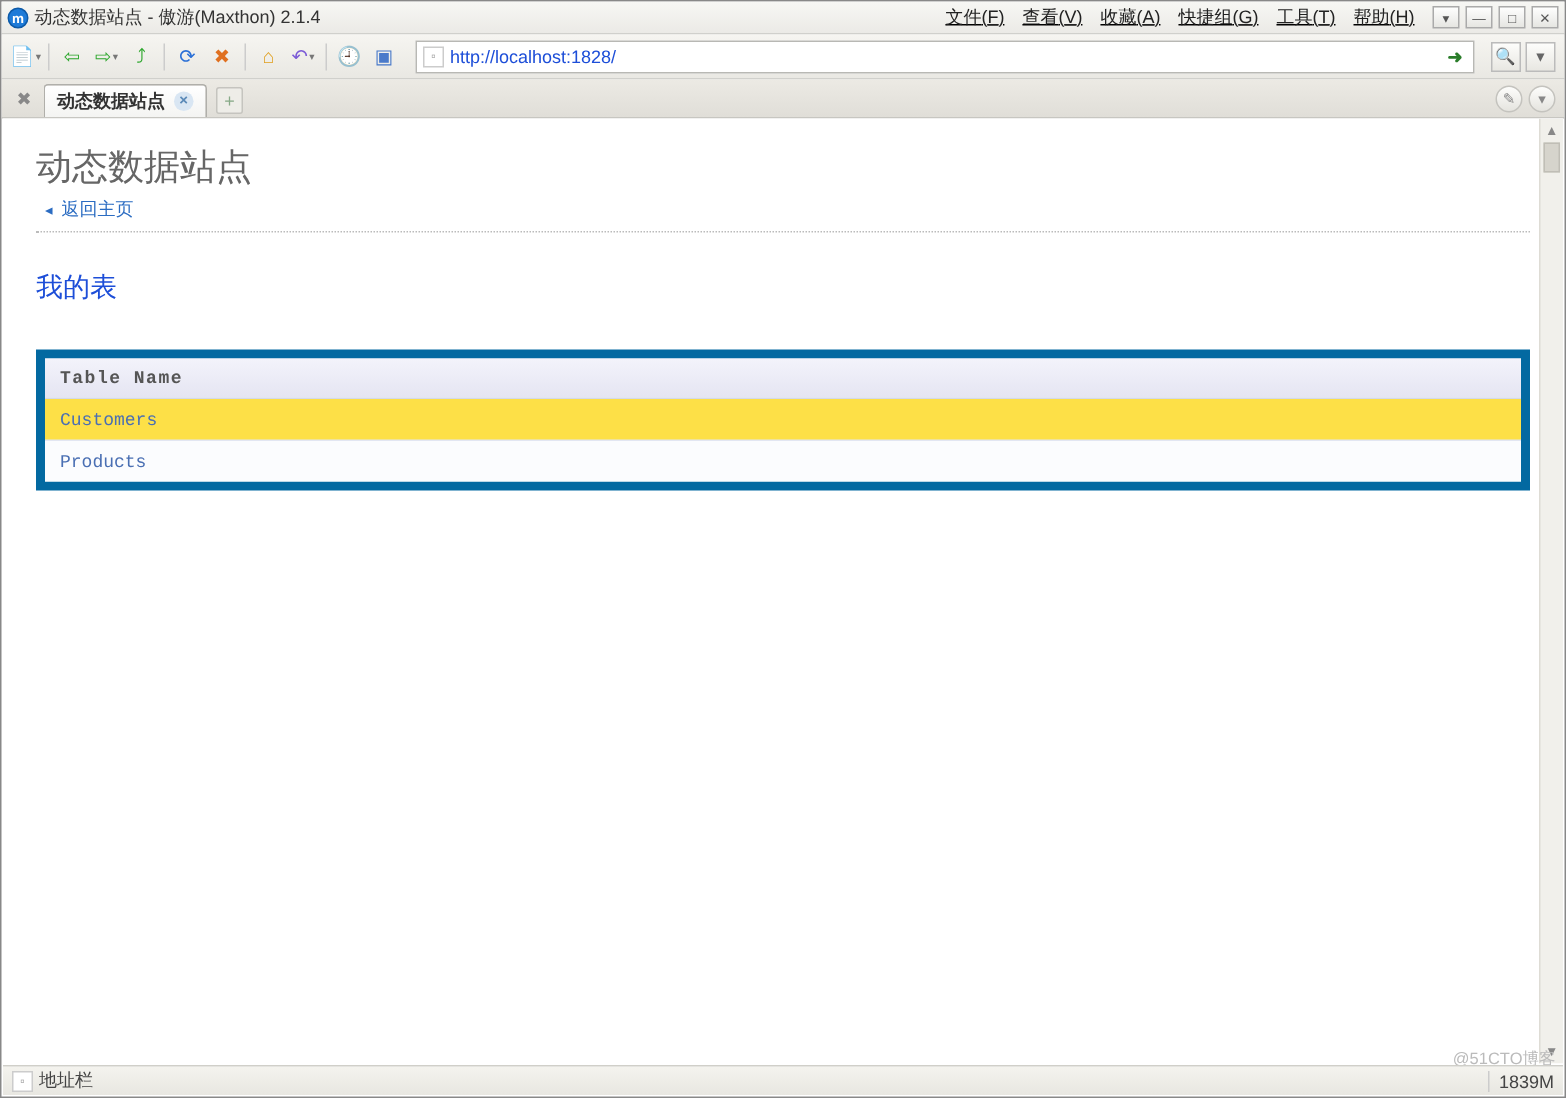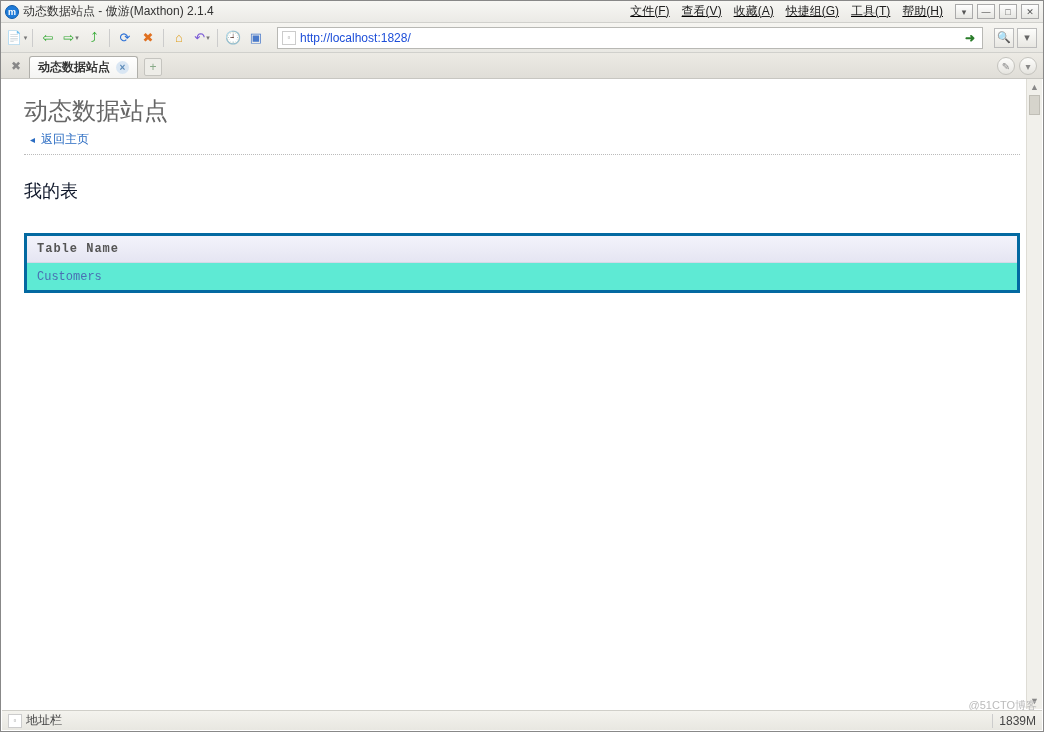--- a/index.html
+++ b/index.html
@@ -147,35 +147,35 @@
   font-weight: normal;
   color: #666;
   margin-bottom: 4px;
 }
 .backlink { display:flex; align-items:center; font-size:12px; color:#2b6cc2; margin-bottom:6px;}
 .backlink .chev { font-size:10px; color:#2b6cc2; margin-right:6px; margin-left:6px;}
 .backlink a { color:#2b6cc2; text-decoration:none; cursor:pointer;}
 .dotline { border:none; border-top:1px dotted #bbb; margin-bottom:24px; }
 .page h2 {
   font-family: SimSun, serif;
-  font-size:18px; font-weight:normal; color:#0f172a; margin-bottom:30px;
-}
-.tablebox { border:3px solid #0369a1; }
+  font-size:18px; font-weight:normal; color:#1d4ed8; margin-bottom:30px;
+}
+.tablebox { border:6px solid #0369a1; }
 .tablebox .th {
   background: linear-gradient(to bottom,#f3f3fb,#e5e5f2);
   border-bottom:1px solid #d4d9e8;
   padding:6px 10px;
   font-family: "Courier New", monospace;
   font-size:12px; font-weight:bold; color:#555;
   letter-spacing:1px;
 }
 .tablebox .row {
   padding:6px 10px;
   border-bottom:1px solid #e2e6f2;
-  background:#5eead4;
+  background:#fde047;
 }
 .tablebox .row:nth-child(odd){ background:#fbfcfe;}
 .tablebox .row:last-child{border-bottom:none;}
 .tablebox .row a {
   font-family:"Courier New", monospace;
   font-size:12px; color:#4a6fb3; text-decoration:none; cursor:pointer;
 }
 
 
 .statusbar {
@@ -256,20 +256,21 @@
     <div class="backlink">
       <span class="chev">◂</span>
       <a>返回主页</a>
     </div>
     <hr class="dotline">
     <h2>我的表</h2>
 
     <div class="tablebox">
       <div class="th">Table Name</div>
       <div class="row"><a>Customers</a></div>
+      <div class="row"><a>Products</a></div>
     </div>
   </div>
 
   <div class="scroll">
     <div class="up">▲</div>
     <div class="thumb"></div>
     <div class="down">▼</div>
   </div>
 </div>
 

